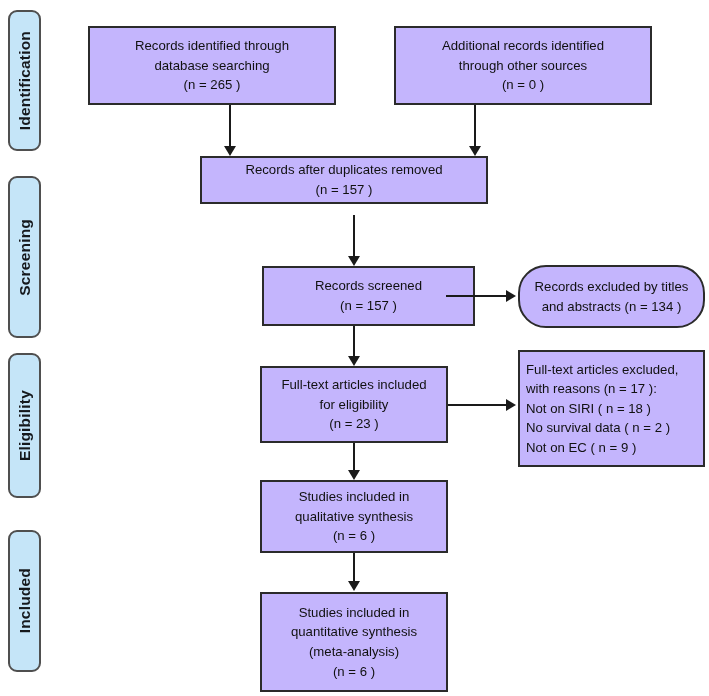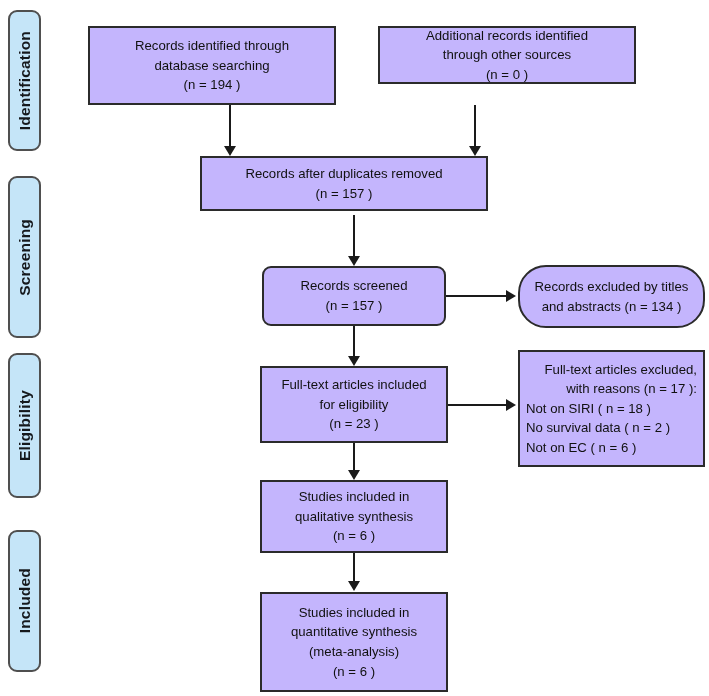--- a/index.html
+++ b/index.html
@@ -51,21 +51,21 @@
   }
   .node .body {
     font-size: 13.2px;
     line-height: 1.48;
     color: #111111;
     width: 100%;
   }
   .node .line { display: block; }
   .node.left-lines { align-items: center; }
   .node.left-lines .body { text-align: left; }
-  .node.left-lines .line.center { text-align: right; }
+  .node.left-lines .line.center { text-align: left; }
 
   
   .vline {
     position: absolute;
     width: 2px;
     background: #1a1a1a;
   }
   .hline {
     position: absolute;
     height: 2px;
@@ -106,49 +106,49 @@
   </div>
 
   <div class="stage-label" style="left:8px; top:530px; width:33px; height:142px;">
     <span class="txt">Included</span>
   </div>
 
   <div class="node" style="left:88px; top:26px; width:248px; height:79px;">
     <div class="body">
       <span class="line">Records identified through</span>
       <span class="line">database searching</span>
-      <span class="line">(n =  194 )</span>
-    </div>
-  </div>
-
-  <div class="node" style="left:378px; top:26px; width:258px; height:58px;">
+      <span class="line">(n =  265 )</span>
+    </div>
+  </div>
+
+  <div class="node" style="left:394px; top:26px; width:258px; height:79px;">
     <div class="body">
       <span class="line">Additional records identified</span>
       <span class="line">through other sources</span>
       <span class="line">(n =  0 )</span>
     </div>
   </div>
 
   <div class="vline" style="left:229px; top:105px; height:43px;"></div>
   <div class="arrow-down" style="left:224px; top:146px;"></div>
 
   <div class="vline" style="left:474px; top:105px; height:43px;"></div>
   <div class="arrow-down" style="left:469px; top:146px;"></div>
 
-  <div class="node" style="left:200px; top:156px; width:288px; height:55px;">
+  <div class="node" style="left:200px; top:156px; width:288px; height:48px;">
     <div class="body">
       <span class="line">Records after duplicates removed</span>
       <span class="line">(n =  157 )</span>
     </div>
   </div>
 
   <div class="vline" style="left:353px; top:215px; height:43px;"></div>
   <div class="arrow-down" style="left:348px; top:256px;"></div>
 
-  <div class="node" style="left:262px; top:266px; width:184px; height:60px;border-radius:9px;">
+  <div class="node" style="left:262px; top:266px; width:213px; height:60px;">
     <div class="body">
       <span class="line">Records screened</span>
       <span class="line">(n =  157 )</span>
     </div>
   </div>
 
   <div class="hline" style="left:446px; top:295px; width:62px;"></div>
   <div class="arrow-right" style="left:506px; top:290px;"></div>
 
   <div class="node" style="left:518px; top:265px; width:187px; height:63px;border-radius:28px;">
@@ -171,21 +171,21 @@
 
   <div class="hline" style="left:448px; top:404px; width:60px;"></div>
   <div class="arrow-right" style="left:506px; top:399px;"></div>
 
   <div class="node left-lines" style="left:518px; top:350px; width:187px; height:117px;">
     <div class="body">
       <span class="line center">Full-text articles excluded,</span>
       <span class="line center">with reasons (n =  17 ):</span>
       <span class="line">Not on SIRI ( n = 18 )</span>
       <span class="line">No survival data ( n = 2 )</span>
-      <span class="line">Not on EC ( n = 6 )</span>
+      <span class="line">Not on EC ( n = 9 )</span>
     </div>
   </div>
 
   <div class="vline" style="left:353px; top:443px; height:29px;"></div>
   <div class="arrow-down" style="left:348px; top:470px;"></div>
 
   <div class="node" style="left:260px; top:480px; width:188px; height:73px;">
     <div class="body">
       <span class="line">Studies included in</span>
       <span class="line">qualitative synthesis</span>

